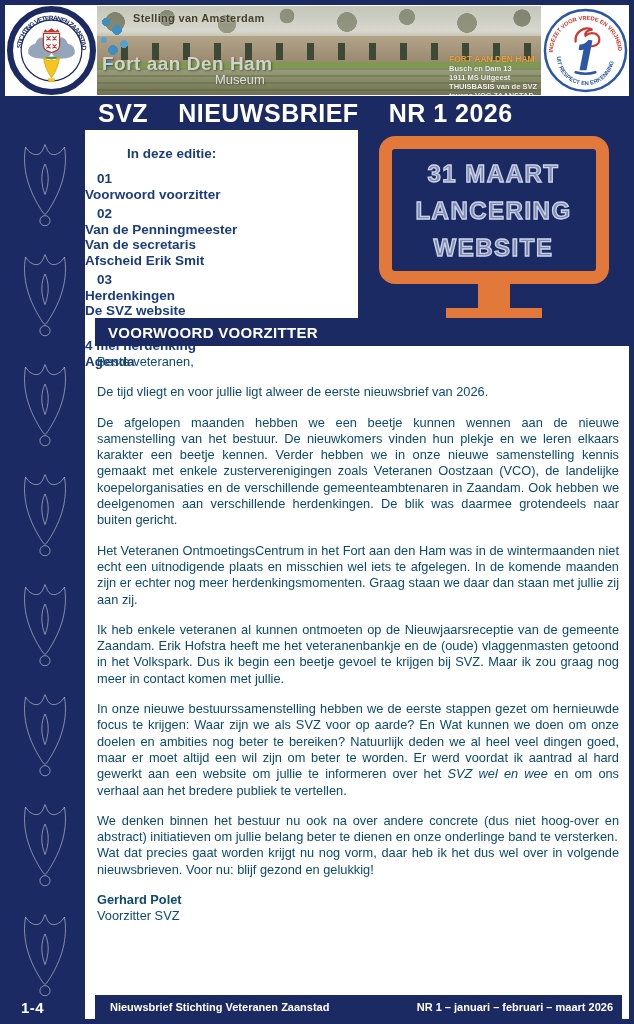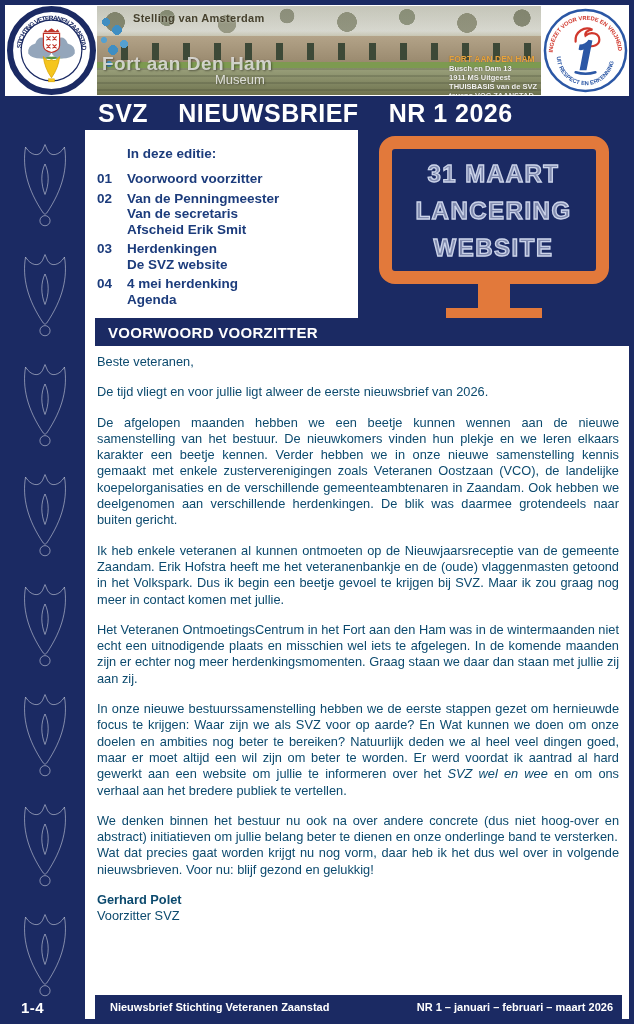--- a/index.html
+++ b/index.html
@@ -59,21 +59,21 @@
   
   .sidebar{position:absolute;top:125px;left:0;width:80px;bottom:0;background:#1b2a63;overflow:hidden;}
   .emblem{display:block;margin:12px auto 22px auto;}
   .pagenum{position:absolute;left:16px;bottom:3px;color:#fff;font-size:15px;font-weight:bold;letter-spacing:.5px;}
   
   .content{position:absolute;left:80px;top:125px;right:0;bottom:0;background:#fff;}
   .toprow{position:absolute;top:0;left:0;right:0;height:188px;}
   .toc{position:absolute;left:0;top:0;width:273px;height:188px;background:#fff;box-sizing:border-box;
     padding-top:16px;color:#1c3c7c;font-weight:bold;font-size:13.5px;}
   .toc-head{margin-left:42px;margin-bottom:10px;}
-  .toc-row{display:flex;line-height:15.5px;}
+  .toc-row{display:flex;line-height:15.5px;flex-direction:column;}
   .toc-row.numbered{margin-top:4px;}
   .toc-num{width:30px;margin-left:12px;}
   .monitor-panel{position:absolute;left:273px;top:0;right:0;height:188px;background:#1b2a63;}
   .monitor{margin:6px auto 0 auto;width:204px;height:122px;border:13px solid #e2793b;border-radius:16px;
     display:flex;flex-direction:column;justify-content:center;align-items:center;}
   .mline{font-size:24px;font-weight:bold;letter-spacing:1.5px;line-height:37px;
     color:rgba(255,255,255,.10);-webkit-text-stroke:1.3px #ccd4ea;
     text-shadow:0 0 1px rgba(140,150,185,.8);}
   .stand{width:32px;height:24px;background:#e2793b;margin:0 auto;}
   .mbase{width:96px;height:16px;background:#e2793b;margin:0 auto;}
@@ -272,22 +272,22 @@
         <div class="mbase"></div>
       </div>
     </div>
 
     <div class="section-bar">VOORWOORD VOORZITTER</div>
 
     <div class="article">
       <p class="no-just">Beste veteranen,</p>
       <p class="no-just">De tijd vliegt en voor jullie ligt alweer de eerste nieuwsbrief van 2026.</p>
       <p>De afgelopen maanden hebben we een beetje kunnen wennen aan de nieuwe samenstelling van het bestuur. De nieuwkomers vinden hun plekje en we leren elkaars karakter een beetje kennen. Verder hebben we in onze nieuwe samenstelling kennis gemaakt met enkele zusterverenigingen zoals Veteranen Oostzaan (VCO), de landelijke koepelorganisaties en de verschillende gemeenteambtenaren in Zaandam. Ook hebben we deelgenomen aan verschillende herdenkingen. De blik was daarmee grotendeels naar buiten gericht.</p>
+      <p>Het Veteranen OntmoetingsCentrum in het Fort aan den Ham was in de wintermaanden niet echt een uitnodigende plaats en misschien wel iets te afgelegen. In de komende maanden zijn er echter nog meer herdenkingsmomenten. Graag staan we daar dan staan met jullie zij aan zij.</p>
       <p>Ik heb enkele veteranen al kunnen ontmoeten op de Nieuwjaarsreceptie van de gemeente Zaandam. Erik Hofstra heeft me het veteranenbankje en de (oude) vlaggenmasten getoond in het Volkspark. Dus ik begin een beetje gevoel te krijgen bij SVZ. Maar ik zou graag nog meer in contact komen met jullie.</p>
-      <p>Het Veteranen OntmoetingsCentrum in het Fort aan den Ham was in de wintermaanden niet echt een uitnodigende plaats en misschien wel iets te afgelegen. In de komende maanden zijn er echter nog meer herdenkingsmomenten. Graag staan we daar dan staan met jullie zij aan zij.</p>
       <p><span>In onze nieuwe bestuurssamenstelling hebben we de eerste stappen gezet om hernieuwde focus te krijgen: Waar zijn we als SVZ voor op aarde? En Wat kunnen we doen om onze doelen en ambities nog beter te bereiken? Natuurlijk deden we al heel veel dingen goed, maar er moet altijd een wil zijn om beter te worden. Er werd voordat ik aantrad al hard gewerkt aan een website om jullie te informeren over het </span><em>SVZ wel en wee</em><span> en om ons verhaal aan het bredere publiek te vertellen.</span></p>
       <p><span>We denken binnen het bestuur nu ook na over andere concrete (dus niet hoog-over en abstract) initiatieven om jullie belang beter te dienen en onze onderlinge band te versterken.</span><br><span>Wat dat precies gaat worden krijgt nu nog vorm, daar heb ik het dus wel over in volgende nieuwsbrieven. Voor nu: blijf gezond en gelukkig!</span></p>
       <p class="no-just"><span class="sig-name">Gerhard Polet</span><br><span>Voorzitter SVZ</span></p>
     </div>
   </div>
 
   <div class="footer">
     <span>Nieuwsbrief Stichting Veteranen Zaanstad</span>
     <span>NR 1 – januari – februari – maart 2026</span>
   </div>

